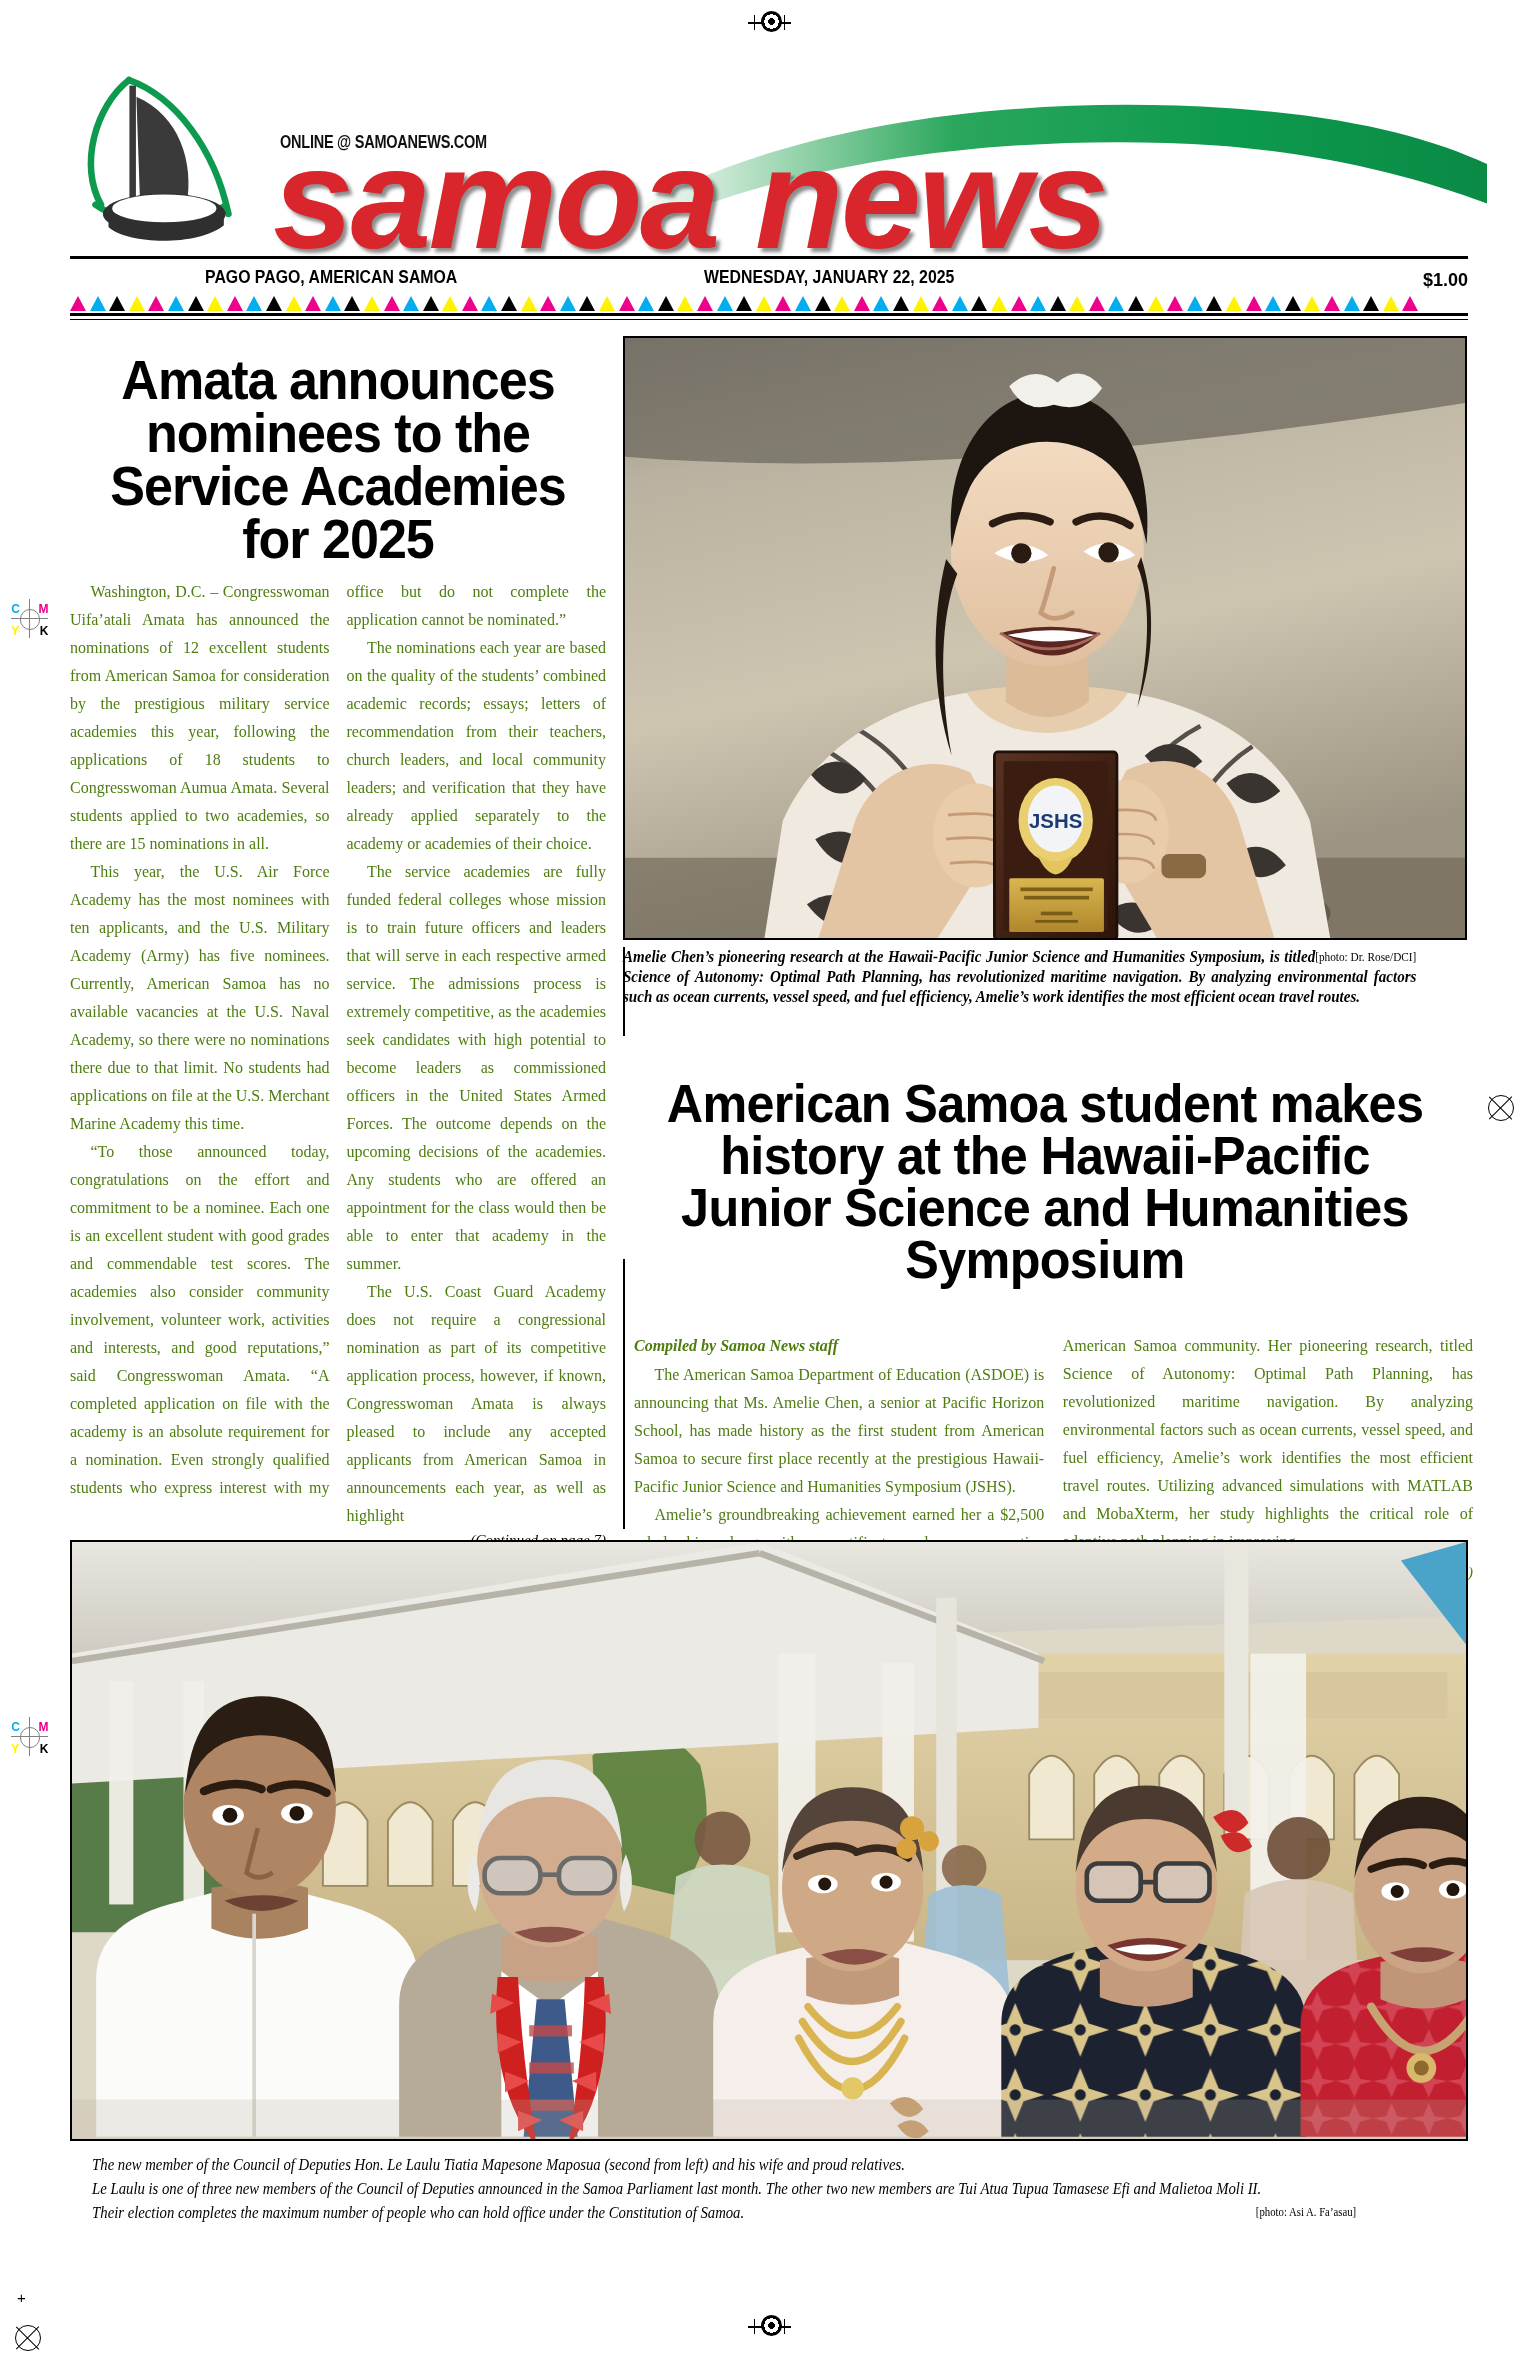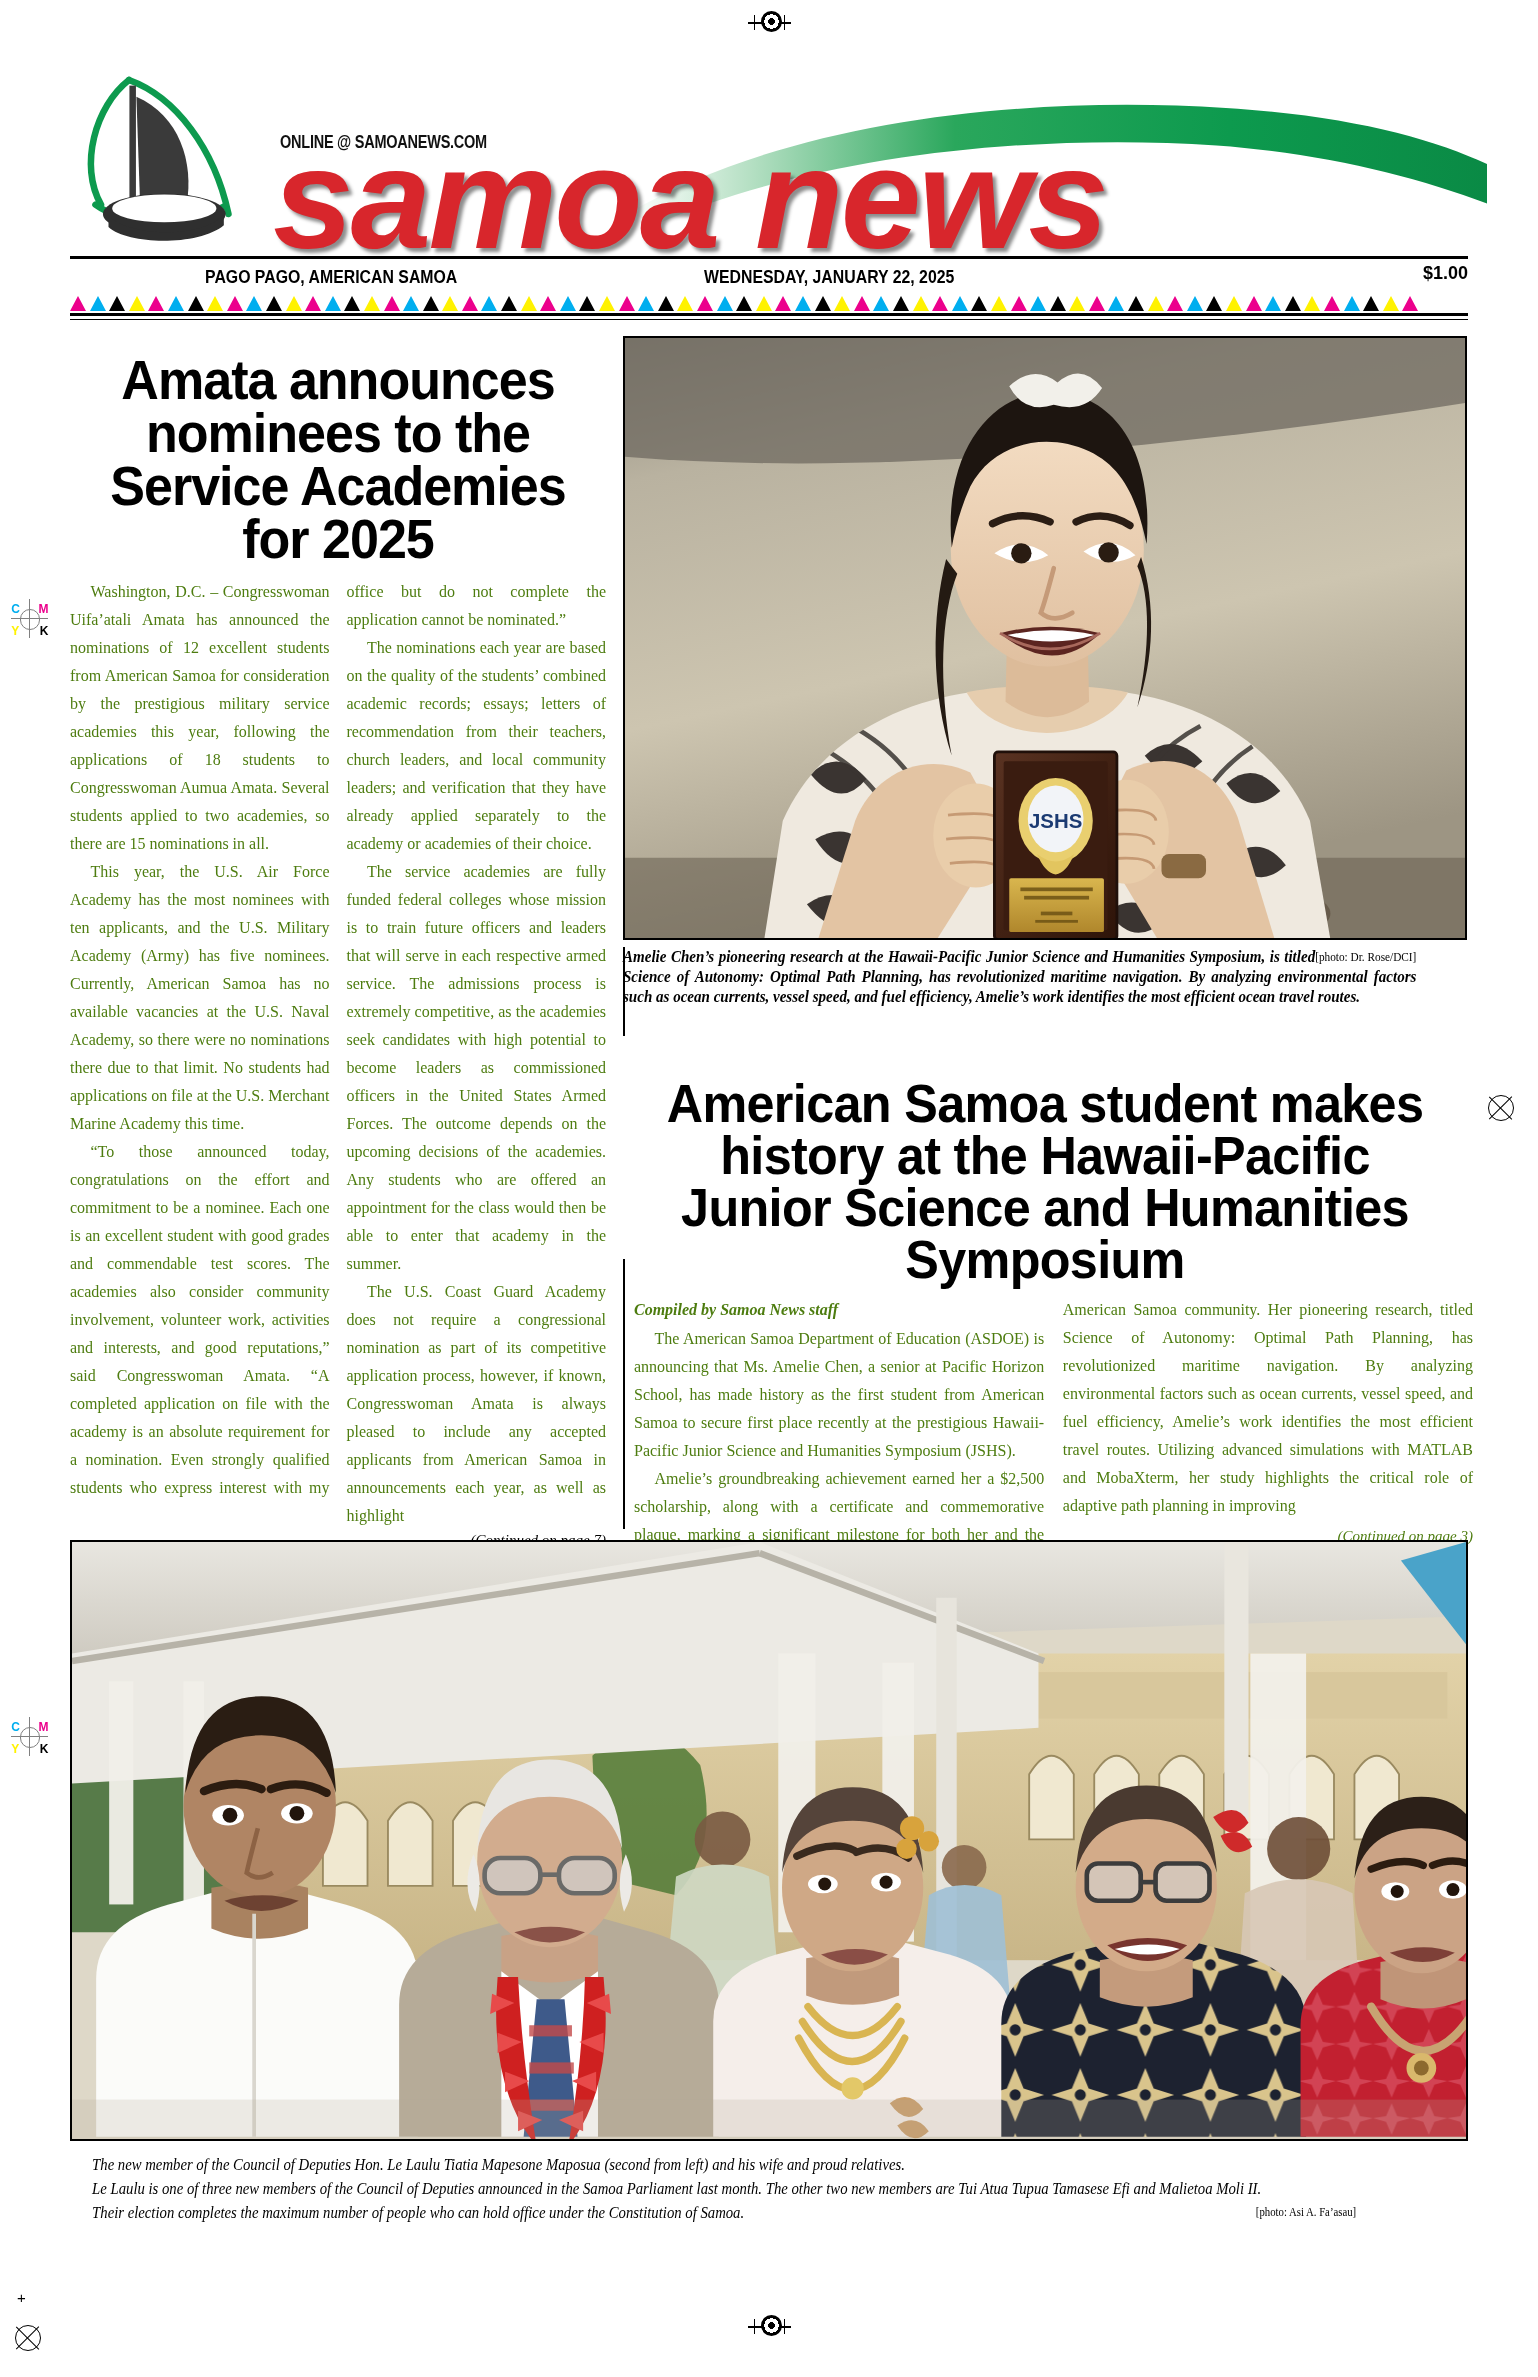--- a/index.html
+++ b/index.html
@@ -118,21 +118,21 @@
     position: absolute; left: 0; top: 200px; width: 1398px; height: 2.8px; background: #000;
   }
 
   .mast-info {
     position: absolute; left: 0; top: 207px; width: 1398px; height: 32px;
     font-family: "Liberation Sans Narrow", "Liberation Sans", sans-serif;
     font-weight: bold; font-size: 18px; color: #000;
   }
   .mast-info .place { position: absolute; left: 135px; top: 3.7px; transform: scaleX(0.88); transform-origin: left center; }
   .mast-info .date  { position: absolute; left: 634px; top: 3.7px; transform: scaleX(0.88); transform-origin: left center; }
-  .mast-info .price { position: absolute; right: 0px; top: 0; }
+  .mast-info .price { position: absolute; right: 0px; top: 7px; }
 
   
   .tri-strip {
     position: absolute; left: 70px; top: 296px; width: 1398px; height: 17px;
     display: flex; align-items: flex-start; overflow: hidden;
   }
   .tri {
     width: 0; height: 0;
     border-left: 8.4px solid transparent;
     border-right: 8.4px solid transparent;
@@ -208,21 +208,21 @@
   .cap1-ruleL { position: absolute; left: 623px; top: 947px; width: 1.9px; height: 89px; background: #000; }
 
   .art2-head {
     position: absolute; left: 623px; top: 1042px; width: 844px;
     font-family: "Liberation Sans Narrow", "Liberation Sans", sans-serif;
     font-weight: bold; font-size: 53px; line-height: 52px;
     text-align: center; color: #000; letter-spacing: -0.7px;
     transform: scaleX(0.95); transform-origin: center top;
   }
   .art2-cols {
-    position: absolute; left: 634px; top: 1296px; width: 839px;
+    position: absolute; left: 634px; top: 1332px; width: 839px;
     column-count: 2; column-gap: 18.6px;
   }
   .byline {
     font-family: "Liberation Serif", serif;
     font-weight: bold; font-style: italic; font-size: 16px;
     margin: 0 0 0.9px 0;
   }
   .art2-ruleL { position: absolute; left: 623px; top: 1259px; width: 1.9px; height: 270px; background: #000; }
 
   

